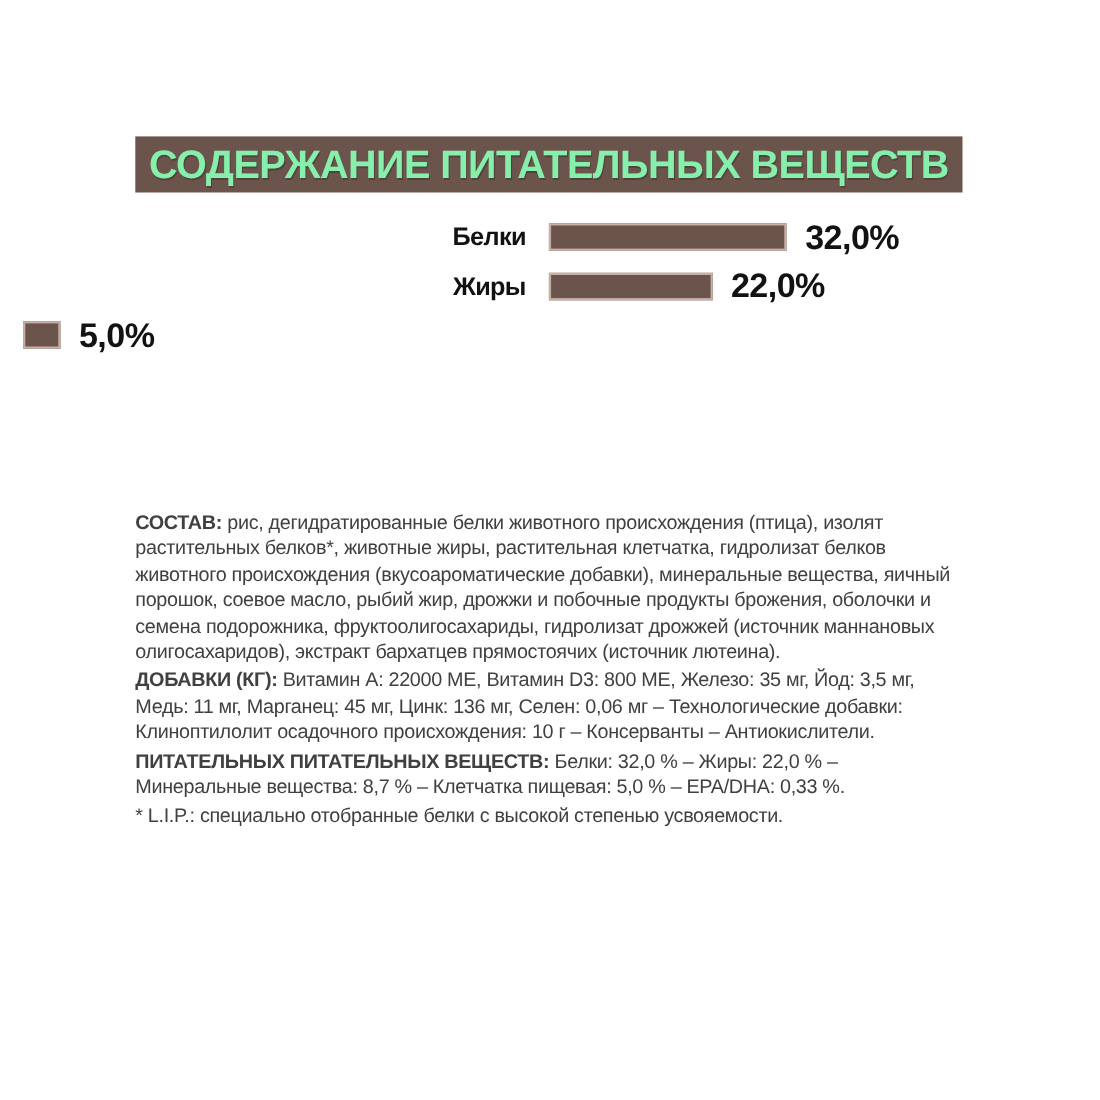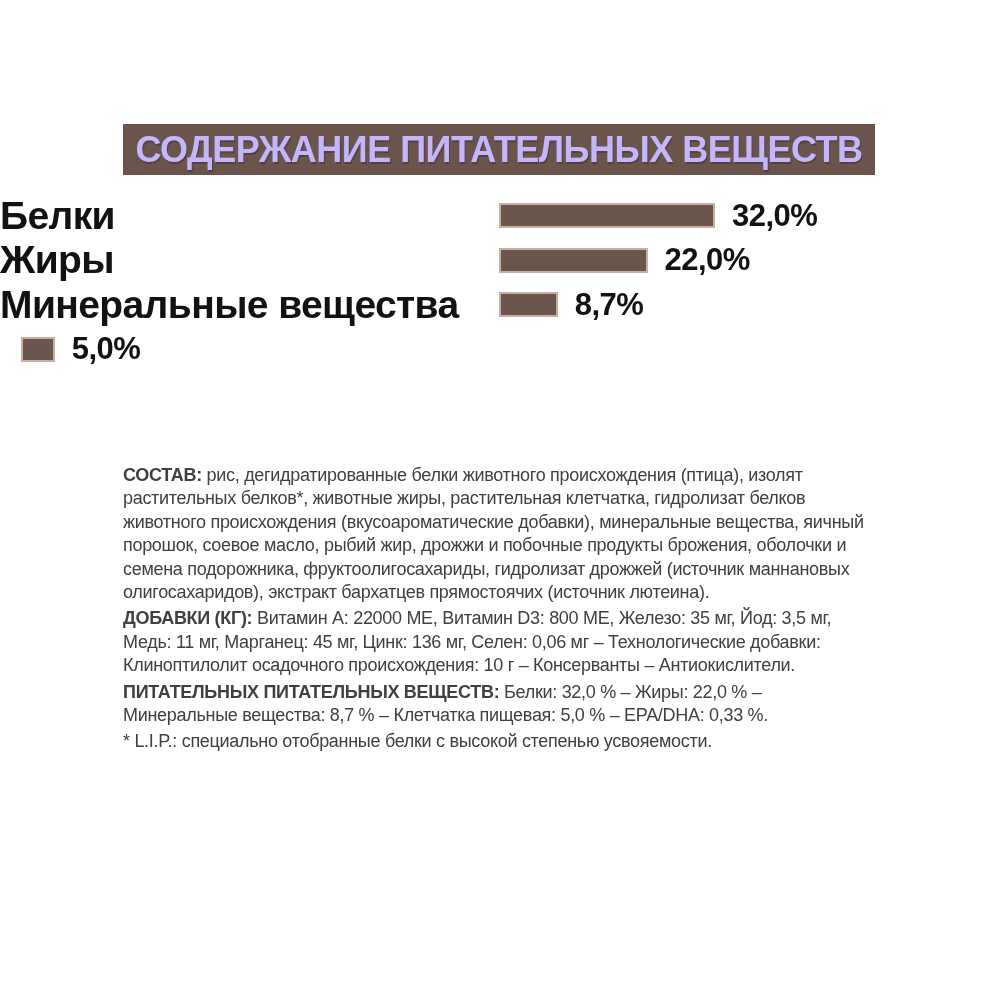--- a/index.html
+++ b/index.html
@@ -10,32 +10,32 @@
     color: #121212;
   }
   .page { position: relative; width: 1000px; height: 1000px; background: #ffffff; overflow: hidden; }
 
   .banner {
     position: absolute; left: 123px; width: 752px; height: 51px;
     background: #6b544c;
     display: flex; align-items: center; justify-content: center;
   }
   .banner span {
-    color: #c4b5fd; font-weight: bold; font-size: 36px; letter-spacing: -0.5px;
+    color: #86efac; font-weight: bold; font-size: 36px; letter-spacing: -0.5px;
     text-shadow: 1px 1.5px 0 rgba(0,0,0,0.22);
     white-space: nowrap;
   }
   .banner-nutrition { top: 124px; }
   .banner-ingredients { top: 401px; }
 
   .chart { position: absolute; left: 0; top: 203px; width: 1000px; }
   .crow { display: flex; align-items: center; height: 25px; margin-bottom: 19.5px; }
   .clabel {
-    width: 478px; 
-    font-size: 39px; font-weight: bold; letter-spacing: -0.6px;
+    width: 478px; text-align: right;
+    font-size: 23px; font-weight: bold; letter-spacing: -0.6px;
     white-space: nowrap; color: #121212;
   }
   .cbar {
     height: 25px; box-sizing: border-box;
     background: #6b544c; border: 2px solid #c9aea5;
     margin-left: 21px; flex: 0 0 auto;
   }
   .cval {
     margin-left: 17px;
     font-size: 31px; font-weight: bold; letter-spacing: -0.5px;
@@ -64,25 +64,20 @@
         <div class="clabel">Белки</div>
         <div class="cbar" style="width: 216px; background: rgb(107, 84, 76);"></div>
         <div class="cval">32,0%</div>
       </div>
       <div class="crow">
         <div class="clabel">Жиры</div>
         <div class="cbar" style="width: 148.5px; background: rgb(107, 84, 76);"></div>
         <div class="cval">22,0%</div>
       </div>
       <div class="crow">
-        <div class="clabel">Минеральные вещества</div>
-        <div class="cbar" style="width: 58.725px; background: rgb(107, 84, 76);"></div>
-        <div class="cval">8,7%</div>
-      </div>
-      <div class="crow">
         <div class="cbar" style="width: 33.75px; background: rgb(107, 84, 76);"></div>
         <div class="cval">5,0%</div>
       </div>
     </div>
 
 
   <div class="text-block" id="paragraphs">
       <p><span class="lead">СОСТАВ:</span><span> рис, дегидратированные белки животного происхождения (птица), изолят растительных белков*, животные жиры, растительная клетчатка, гидролизат белков животного происхождения (вкусоароматические добавки), минеральные вещества, яичный порошок, соевое масло, рыбий жир, дрожжи и побочные продукты брожения, оболочки и семена подорожника, фруктоолигосахариды, гидролизат дрожжей (источник маннановых олигосахаридов), экстракт бархатцев прямостоячих (источник лютеина).</span></p>
       <p><span class="lead">ДОБАВКИ (КГ):</span><span> Витамин A: 22000 МЕ, Витамин D3: 800 МЕ, Железо: 35 мг, Йод: 3,5 мг, Медь: 11 мг, Марганец: 45 мг, Цинк: 136 мг, Селен: 0,06 мг – Технологические добавки: Клиноптилолит осадочного происхождения: 10 г – Консерванты – Антиокислители.</span></p>
       <p><span class="lead">ПИТАТЕЛЬНЫХ ПИТАТЕЛЬНЫХ ВЕЩЕСТВ:</span><span> Белки: 32,0 % – Жиры: 22,0 % – Минеральные вещества: 8,7 % – Клетчатка пищевая: 5,0 % – EPA/DHA: 0,33 %.</span></p>

